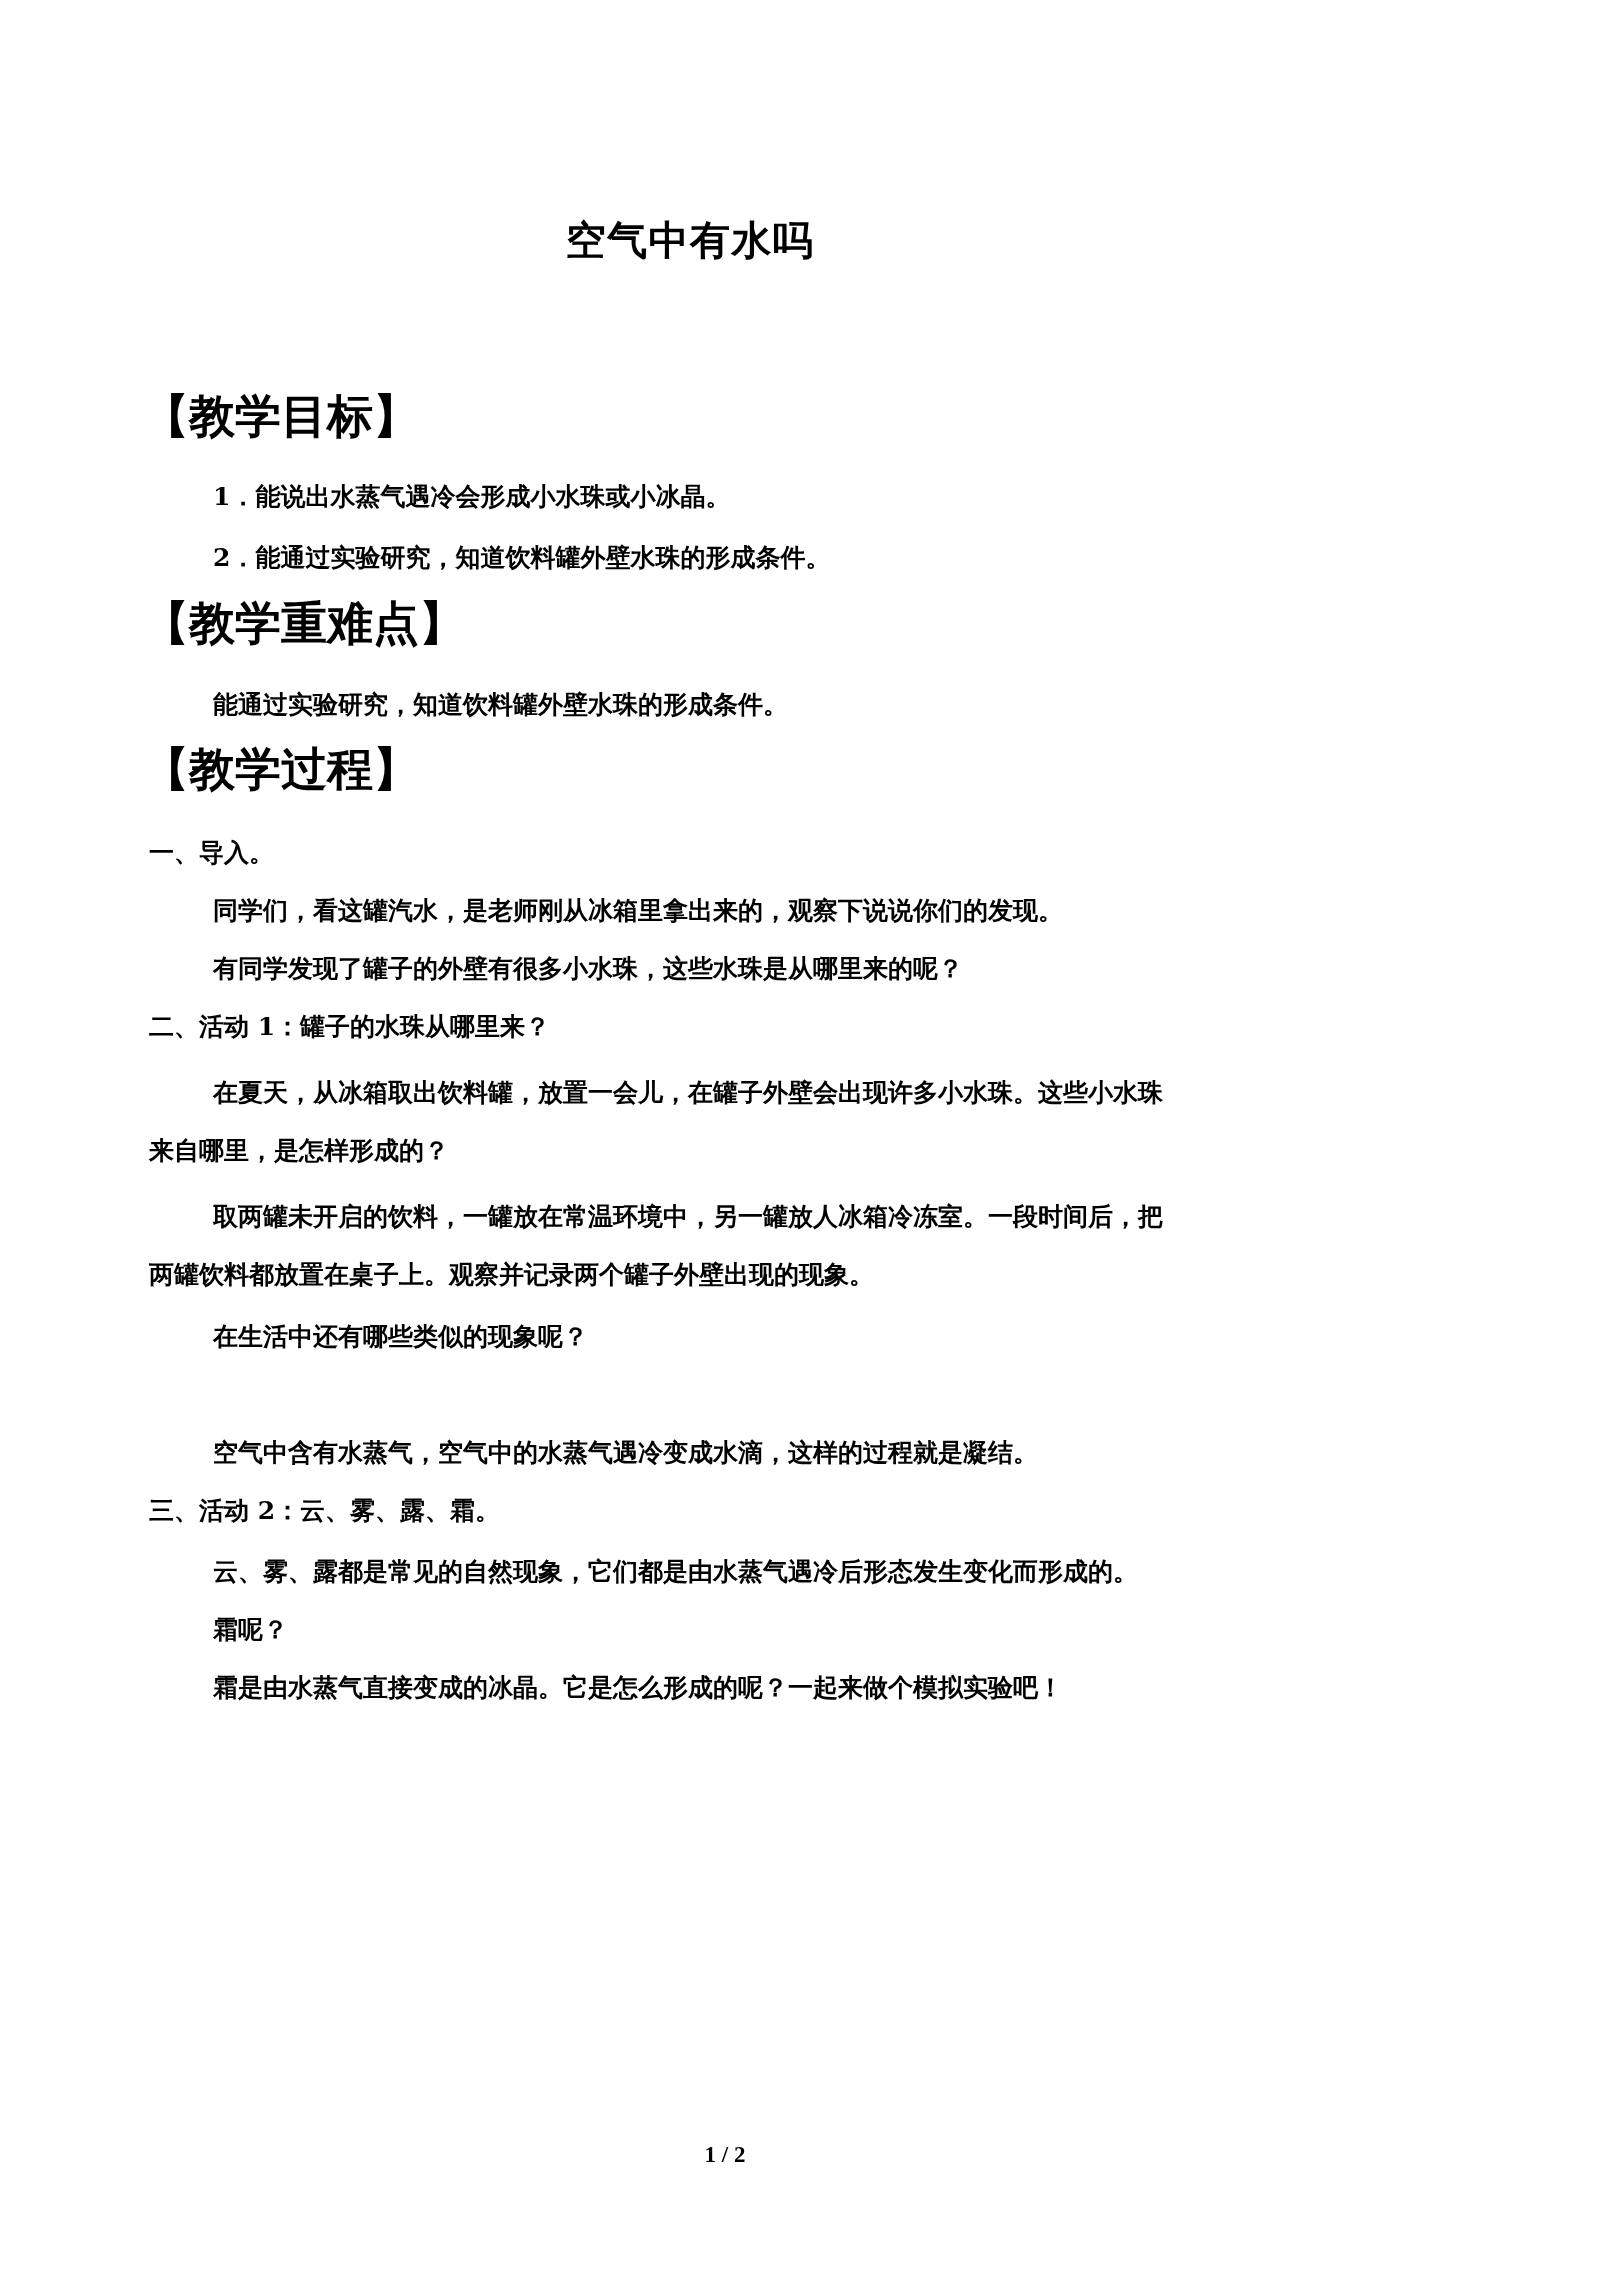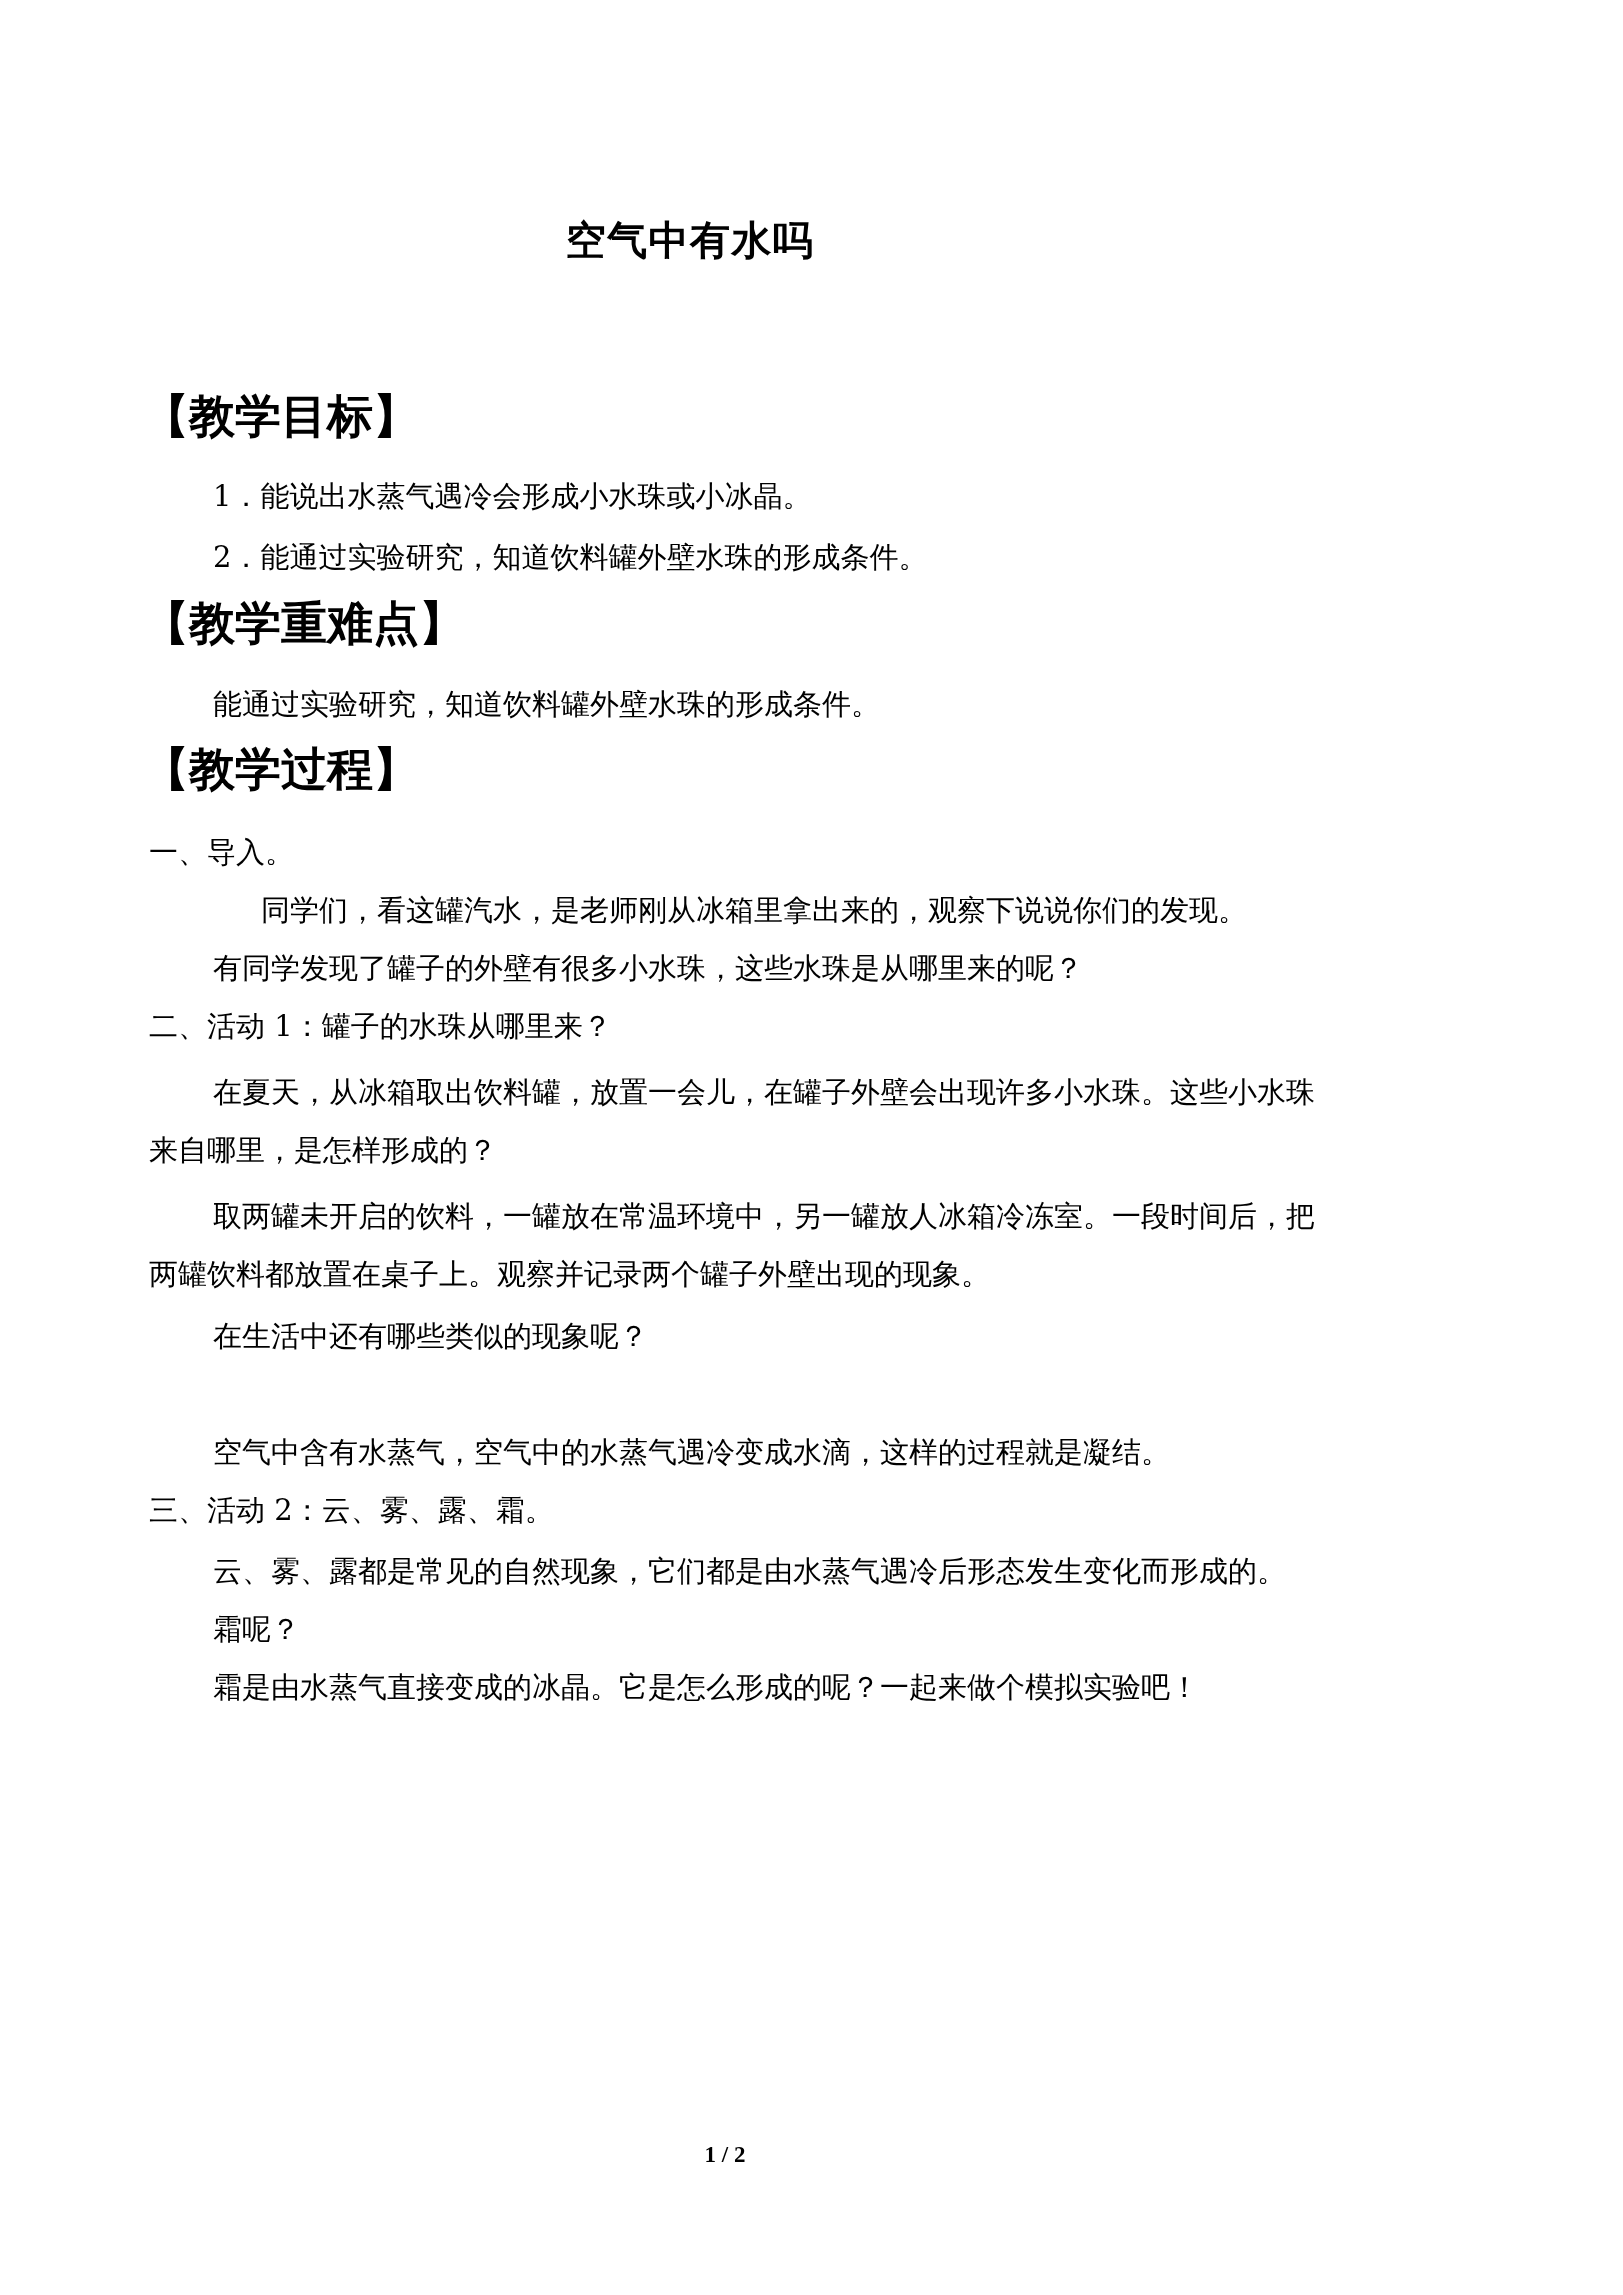--- a/index.html
+++ b/index.html
@@ -36,23 +36,24 @@
     .heading {
       position: absolute;
       left: 143px;
       font-family: "DejaVu Sans", "Liberation Sans", sans-serif;
       font-weight: bold;
       font-size: 46px;
       line-height: 48px;
     }
     .line {
       position: absolute;
-      font-size: 29px;
+      font-size: 25px;
       line-height: 41px;
       white-space: nowrap;
+      font-weight: bold;
     }
     .indent { left: 213px; }
     .flush { left: 149px; }
     .footer {
       position: absolute;
       left: 0;
       width: 1450px;
       top: 2141px;
       text-align: center;
       font-family: "Liberation Serif", "DejaVu Serif", serif;
@@ -71,21 +72,21 @@
   <div class="heading" style="top:392px;">【教学目标】</div>
   <div class="line indent" style="top:476px;">1．能说出水蒸气遇冷会形成小水珠或小冰晶。</div>
   <div class="line indent" style="top:537px;">2．能通过实验研究，知道饮料罐外壁水珠的形成条件。</div>
 
   <div class="heading" style="top:599px;">【教学重难点】</div>
   <div class="line indent" style="top:684px;">能通过实验研究，知道饮料罐外壁水珠的形成条件。</div>
 
   <div class="heading" style="top:745px;">【教学过程】</div>
 
   <div class="line flush" style="top:832px;">一、导入。</div>
-  <div class="line indent" style="top:890px;margin-left:48px;">同学们，看这罐汽水，是老师刚从冰箱里拿出来的，观察下说说你们的发现。</div>
+  <div class="line indent" style="top:890px;">同学们，看这罐汽水，是老师刚从冰箱里拿出来的，观察下说说你们的发现。</div>
   <div class="line indent" style="top:948px;">有同学发现了罐子的外壁有很多小水珠，这些水珠是从哪里来的呢？</div>
   <div class="line flush" style="top:1006px;">二、活动 1：罐子的水珠从哪里来？</div>
   <div class="line indent" style="top:1072px;">在夏天，从冰箱取出饮料罐，放置一会儿，在罐子外壁会出现许多小水珠。这些小水珠</div>
   <div class="line flush" style="top:1130px;">来自哪里，是怎样形成的？</div>
   <div class="line indent" style="top:1196px;">取两罐未开启的饮料，一罐放在常温环境中，另一罐放人冰箱冷冻室。一段时间后，把</div>
   <div class="line flush" style="top:1254px;">两罐饮料都放置在桌子上。观察并记录两个罐子外壁出现的现象。</div>
   <div class="line indent" style="top:1316px;">在生活中还有哪些类似的现象呢？</div>
   <div class="line indent" style="top:1432px;">空气中含有水蒸气，空气中的水蒸气遇冷变成水滴，这样的过程就是凝结。</div>
   <div class="line flush" style="top:1490px;">三、活动 2：云、雾、露、霜。</div>
   <div class="line indent" style="top:1551px;">云、雾、露都是常见的自然现象，它们都是由水蒸气遇冷后形态发生变化而形成的。</div>

